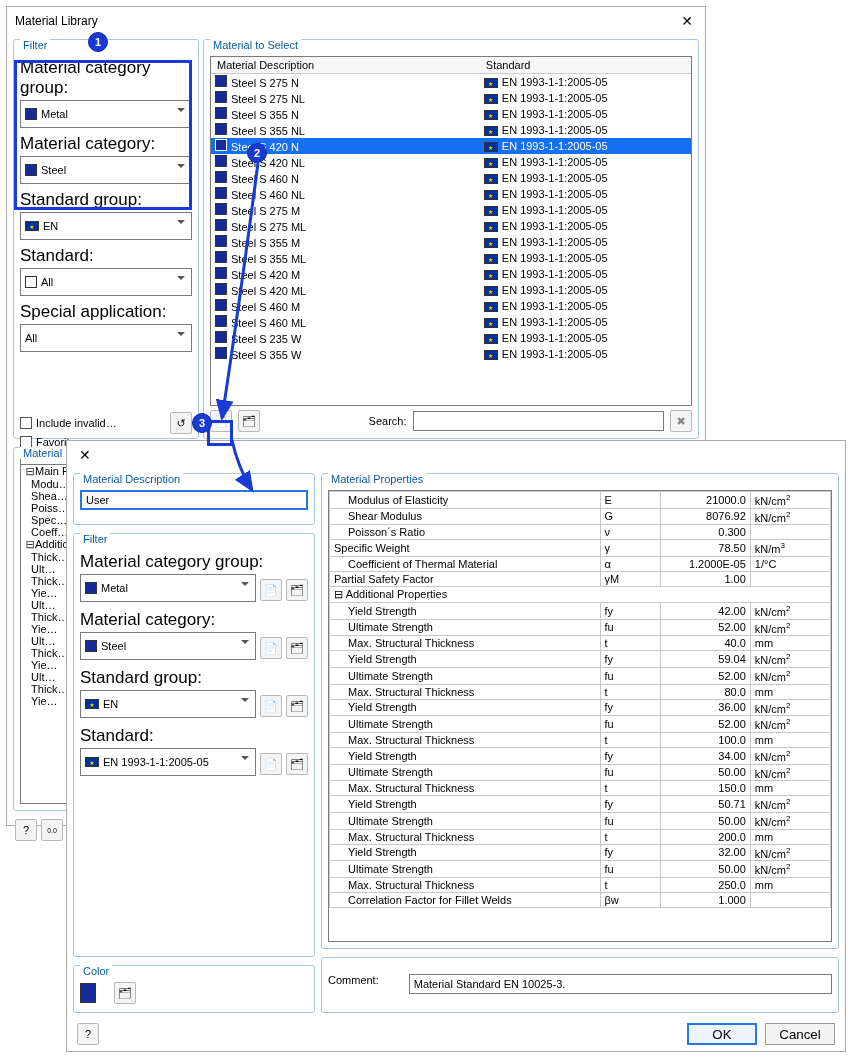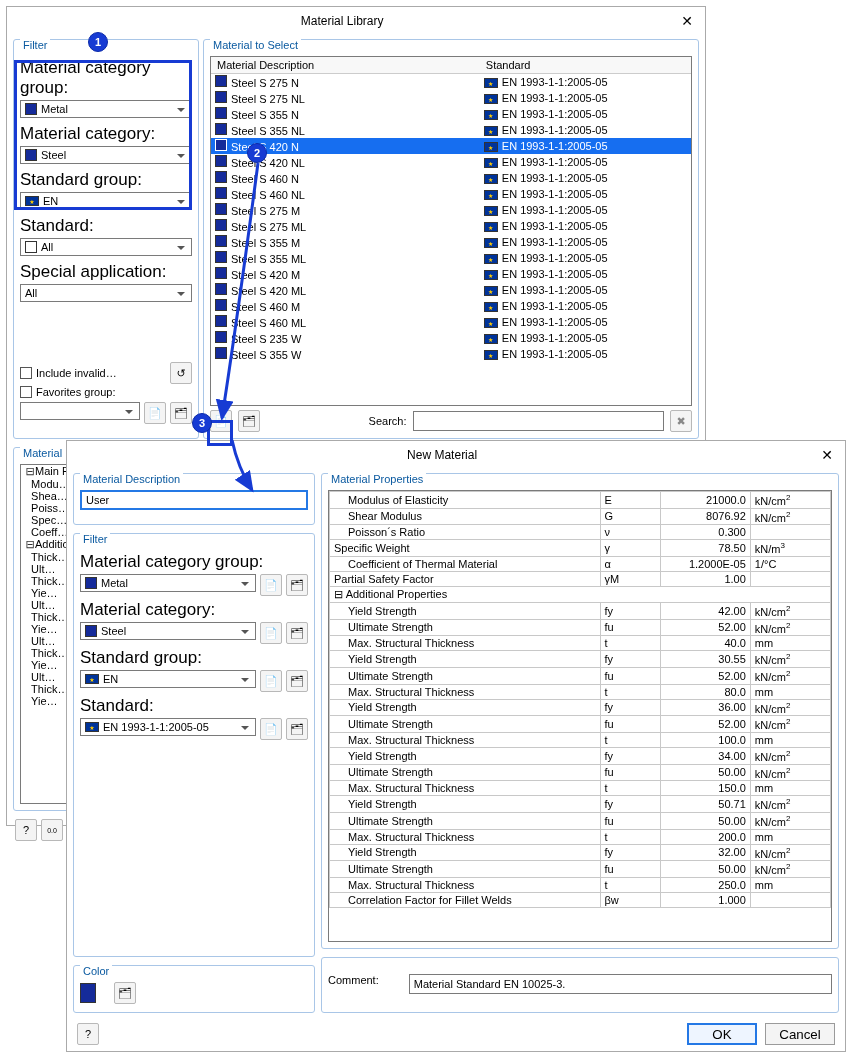--- a/index.html
+++ b/index.html
@@ -6,35 +6,35 @@
   body {
     margin: 0; padding: 6px; font-family: "Segoe UI", Tahoma, sans-serif;
     font-size: 11px; background: #fff; width: 852px; height: 1060px;
     position: relative; color: #000;
   }
   .dialog {
     position: absolute; border: 1px solid #aaa; background: #fff;
     display: flex; flex-direction: column;
   }
   .titlebar { display: flex; align-items: center; padding: 6px 8px; font-size: 12px; }
-  .titlebar .title { flex: 1; padding-right: 8px; text-align: center; }
+  .titlebar .title { flex: 1; padding-right: 8px; }
   .close-x { font-size: 14px; cursor: pointer; padding: 0 4px; }
   .groupbox {
     border: 1px solid #a9c6e7; border-radius: 3px; position: relative;
     padding: 16px 6px 6px; margin: 4px 2px;
   }
   .groupbox > .legend {
     position: absolute; top: -1px; left: 6px; color: #0b5aa0;
     background: linear-gradient(#fff,#fff); padding: 0 3px; font-size: 11px;
   }
   .row { display: flex; align-items: center; gap: 4px; }
   .col { display: flex; flex-direction: column; }
   label.small { font-size: 17px; margin: 2px 0 0; display: block; }
   .combo {
-    border: 1px solid #7a7a7a; background: #fff; height: 18px; width: 100%;
+    border: 1px solid #7a7a7a; background: #fff; height: 28px; width: 100%;
     display: flex; align-items: center; padding: 0 4px; position: relative;
     margin: 2px 0 6px;
   }
   .combo.select-arrow::after {
     content: ""; position: absolute; right: 6px; top: 7px;
     border: 4px solid transparent; border-top-color: #555;
   }
   .swatch {
     width: 12px; height: 12px; border: 1px solid #333; margin-right: 4px;
     display: inline-block;
@@ -314,21 +314,20 @@
     <marker id="ah" markerWidth="8" markerHeight="8" refX="6" refY="3" orient="auto">
       <path d="M0,0 L7,3 L0,6 Z" fill="#173bd3"></path>
     </marker>
   </defs>
   <path d="M 258 163 Q 240 300 222 418" stroke="#173bd3" stroke-width="3" fill="none" marker-end="url(#ah)"></path>
   <path d="M 232 440 Q 238 468 252 490" stroke="#173bd3" stroke-width="3" fill="none" marker-end="url(#ah)"></path>
 </svg>
 
 <div class="dialog" style="left:66px; top:440px; width:780px; height:612px;">
   <div class="titlebar">
-    <span class="title">New Material</span>
     <span class="close-x">✕</span>
   </div>
 
   <div style="display:flex; flex:1; padding:0 4px; gap:2px;">
 
     <div class="col" style="width:246px;">
       <div class="groupbox" style="height:52px;">
         <div class="legend">Material Description</div>
         <input type="text" style="width: 100%; border: 2px solid rgb(36, 120, 229);" value="User">
       </div>
@@ -446,21 +445,21 @@
                 </tr>
                 <tr>
                   <td style="width:54%;padding-left:18px">Max. Structural Thickness</td>
                   <td style="width:12%">t</td>
                   <td class="v" style="width:18%">40.0</td>
                   <td style="width:16%">mm</td>
                 </tr>
                 <tr>
                   <td style="width:54%;padding-left:18px">Yield Strength</td>
                   <td style="width:12%">fy</td>
-                  <td class="v" style="width:18%">30.55</td>
+                  <td class="v" style="width:18%">59.04</td>
                   <td style="width:16%">kN/cm<span class="unit-sup">2</span></td>
                 </tr>
                 <tr>
                   <td style="width:54%;padding-left:18px">Ultimate Strength</td>
                   <td style="width:12%">fu</td>
                   <td class="v" style="width:18%">52.00</td>
                   <td style="width:16%">kN/cm<span class="unit-sup">2</span></td>
                 </tr>
                 <tr>
                   <td style="width:54%;padding-left:18px">Max. Structural Thickness</td>

